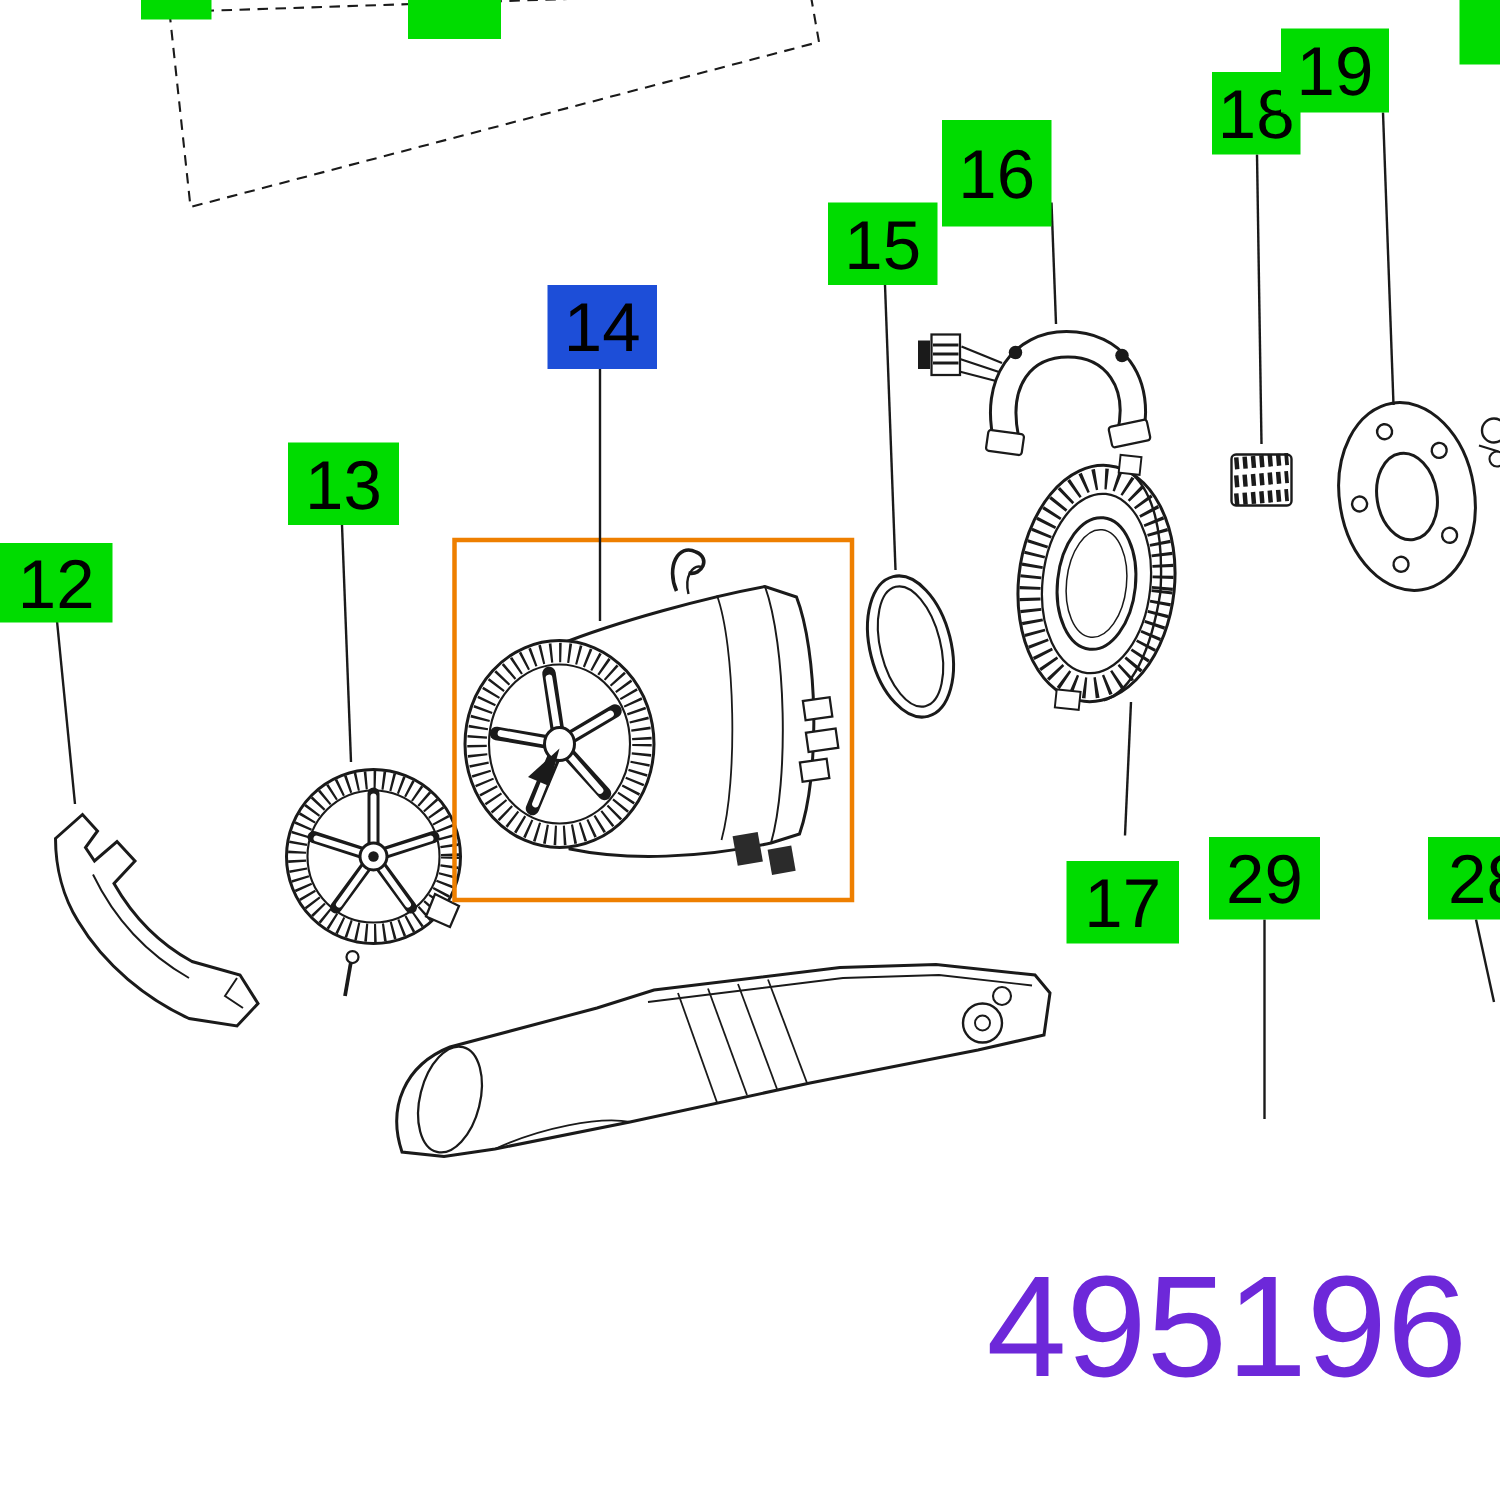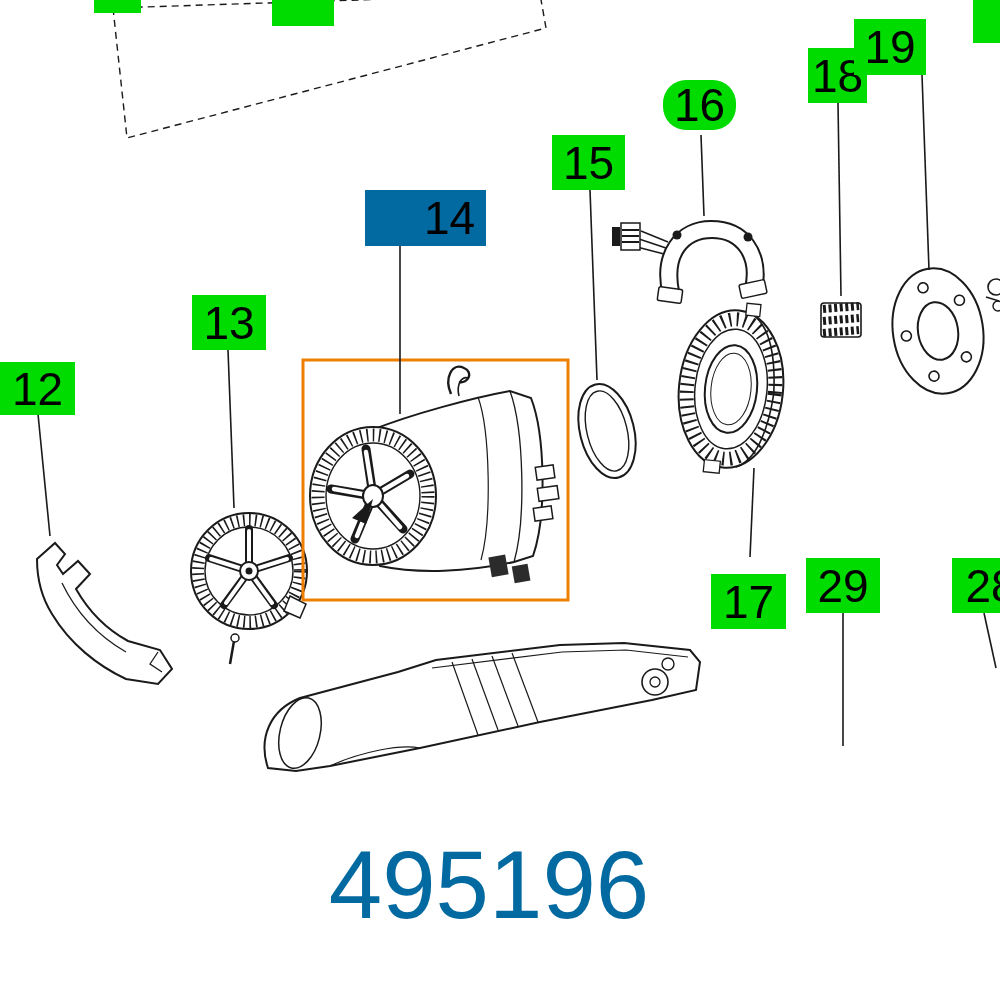--- a/index.html
+++ b/index.html
@@ -6,24 +6,24 @@
   .stage{
     position:relative;width:1000px;height:1000px;background:#ffffff;
     overflow:hidden;font-family:"Liberation Sans",sans-serif;
   }
   svg.art{position:absolute;left:0;top:0;width:1000px;height:1000px;}
   .callout{
     position:absolute;display:flex;align-items:center;justify-content:center;
     font-size:46px;line-height:1;color:#000;cursor:pointer;user-select:none;
   }
   .callout.green{background:#00dc00;}
-  .callout.red{background:#0369a1;padding-left:48px;}
+  .callout.red{background:#1d4ed8;}
   .partnum{
-    position:absolute;top:830px;left:0;width:978px;text-align:center;
-    font-size:96px;color:#0369a1;font-weight:400;
+    position:absolute;top:830px;left:0;width:978px;text-align:right;
+    font-size:96px;color:#6d28d9;font-weight:400;
   }
 </style>
 </head>
 <body>
 
 <div class="stage">
 
   <svg class="art" viewBox="0 0 1000 1000">
 
     <path d="M113,8 L127,138 L546,28 L540,-6 Z" fill="none" stroke="#1a1a1a" stroke-width="1.4" stroke-dasharray="7 5"></path>
@@ -180,21 +180,21 @@
       <line x1="922" y1="75" x2="929" y2="270"></line>
       <line x1="984" y1="613" x2="996" y2="668"></line>
       <line x1="843" y1="613" x2="843" y2="746"></line>
     </g>
   </svg>
 
   <div class="callout green" style="left:0px;top:362px;width:75px;height:53px;">12</div>
   <div class="callout green" style="left:192px;top:295px;width:74px;height:55px;">13</div>
   <div class="callout red" style="left:365px;top:190px;width:73px;height:56px;">14</div>
   <div class="callout green" style="left:552px;top:135px;width:73px;height:55px;">15</div>
-  <div class="callout green" style="left:663px;top:80px;width:73px;height:50px;border-radius:23px;">16</div>
+  <div class="callout green" style="left:628px;top:80px;width:73px;height:71px;">16</div>
   <div class="callout green" style="left:711px;top:558px;width:75px;height:55px;margin-top:16px;">17</div>
   <div class="callout green" style="left:808px;top:48px;width:59px;height:55px;">18</div>
   <div class="callout green" style="left:854px;top:19px;width:72px;height:56px;">19</div>
   <div class="callout green" style="left:952px;top:558px;width:78px;height:55px;">28</div>
   <div class="callout green" style="left:806px;top:558px;width:74px;height:55px;">29</div>
 
   <div class="callout green" style="left:94px;top:0;width:47px;height:13px;"></div>
   <div class="callout green" style="left:272px;top:0;width:62px;height:26px;"></div>
   <div class="callout green" style="left:973px;top:0;width:45px;height:43px;"></div>
 

